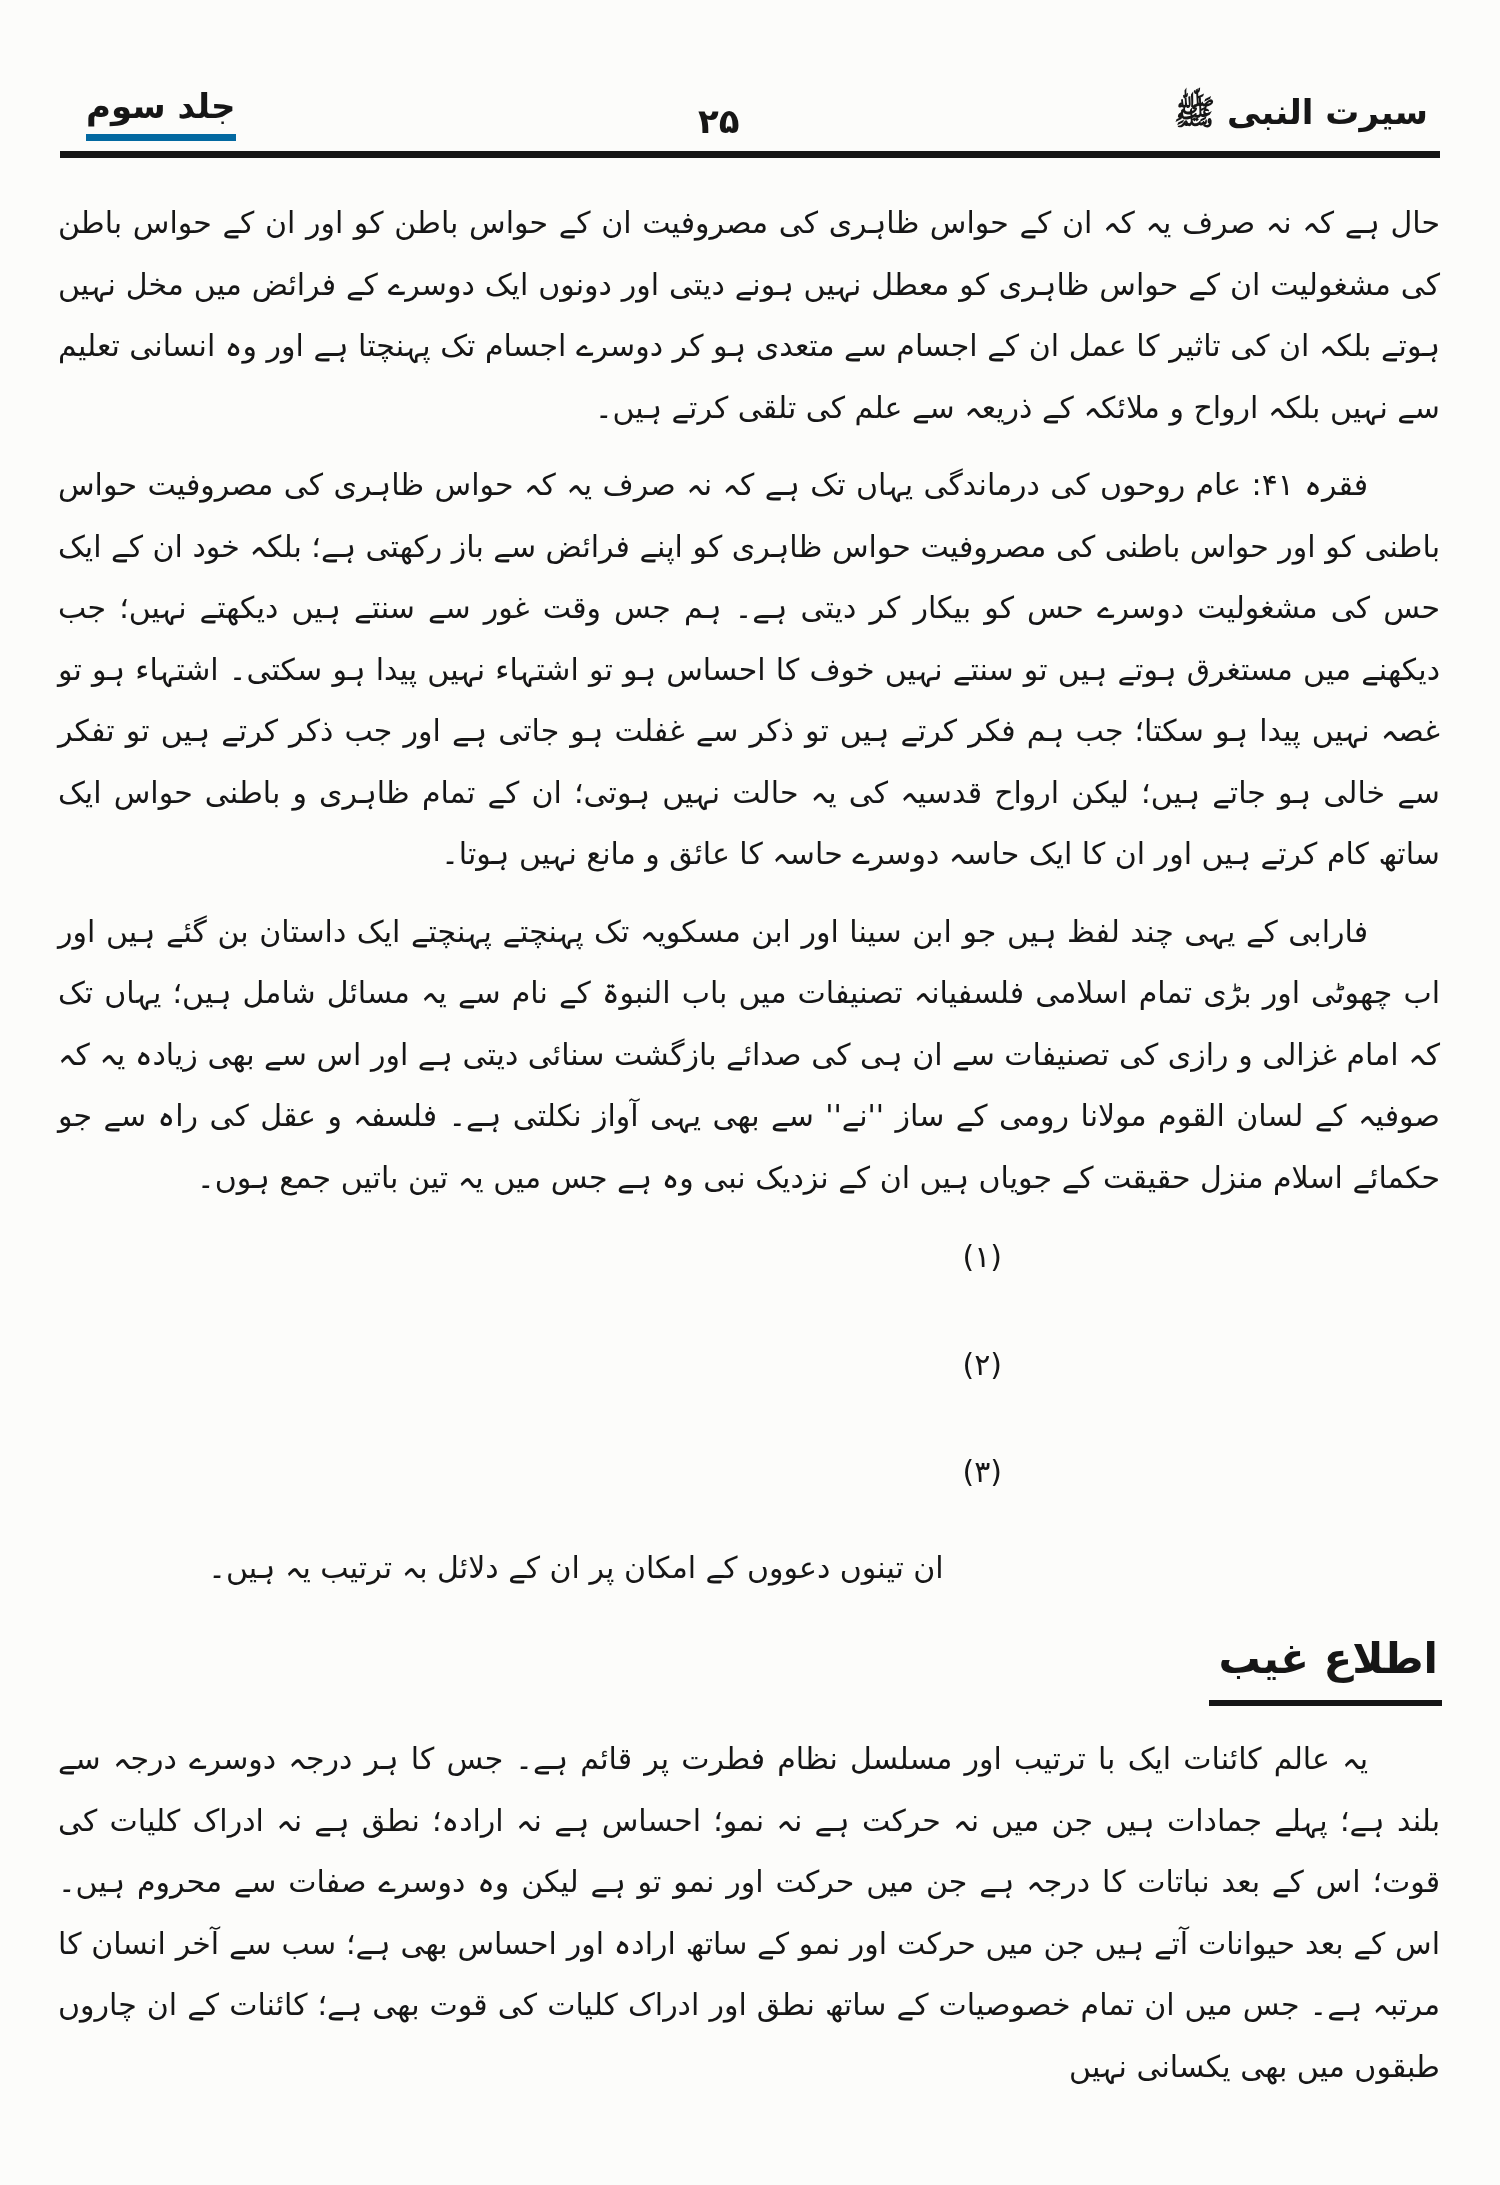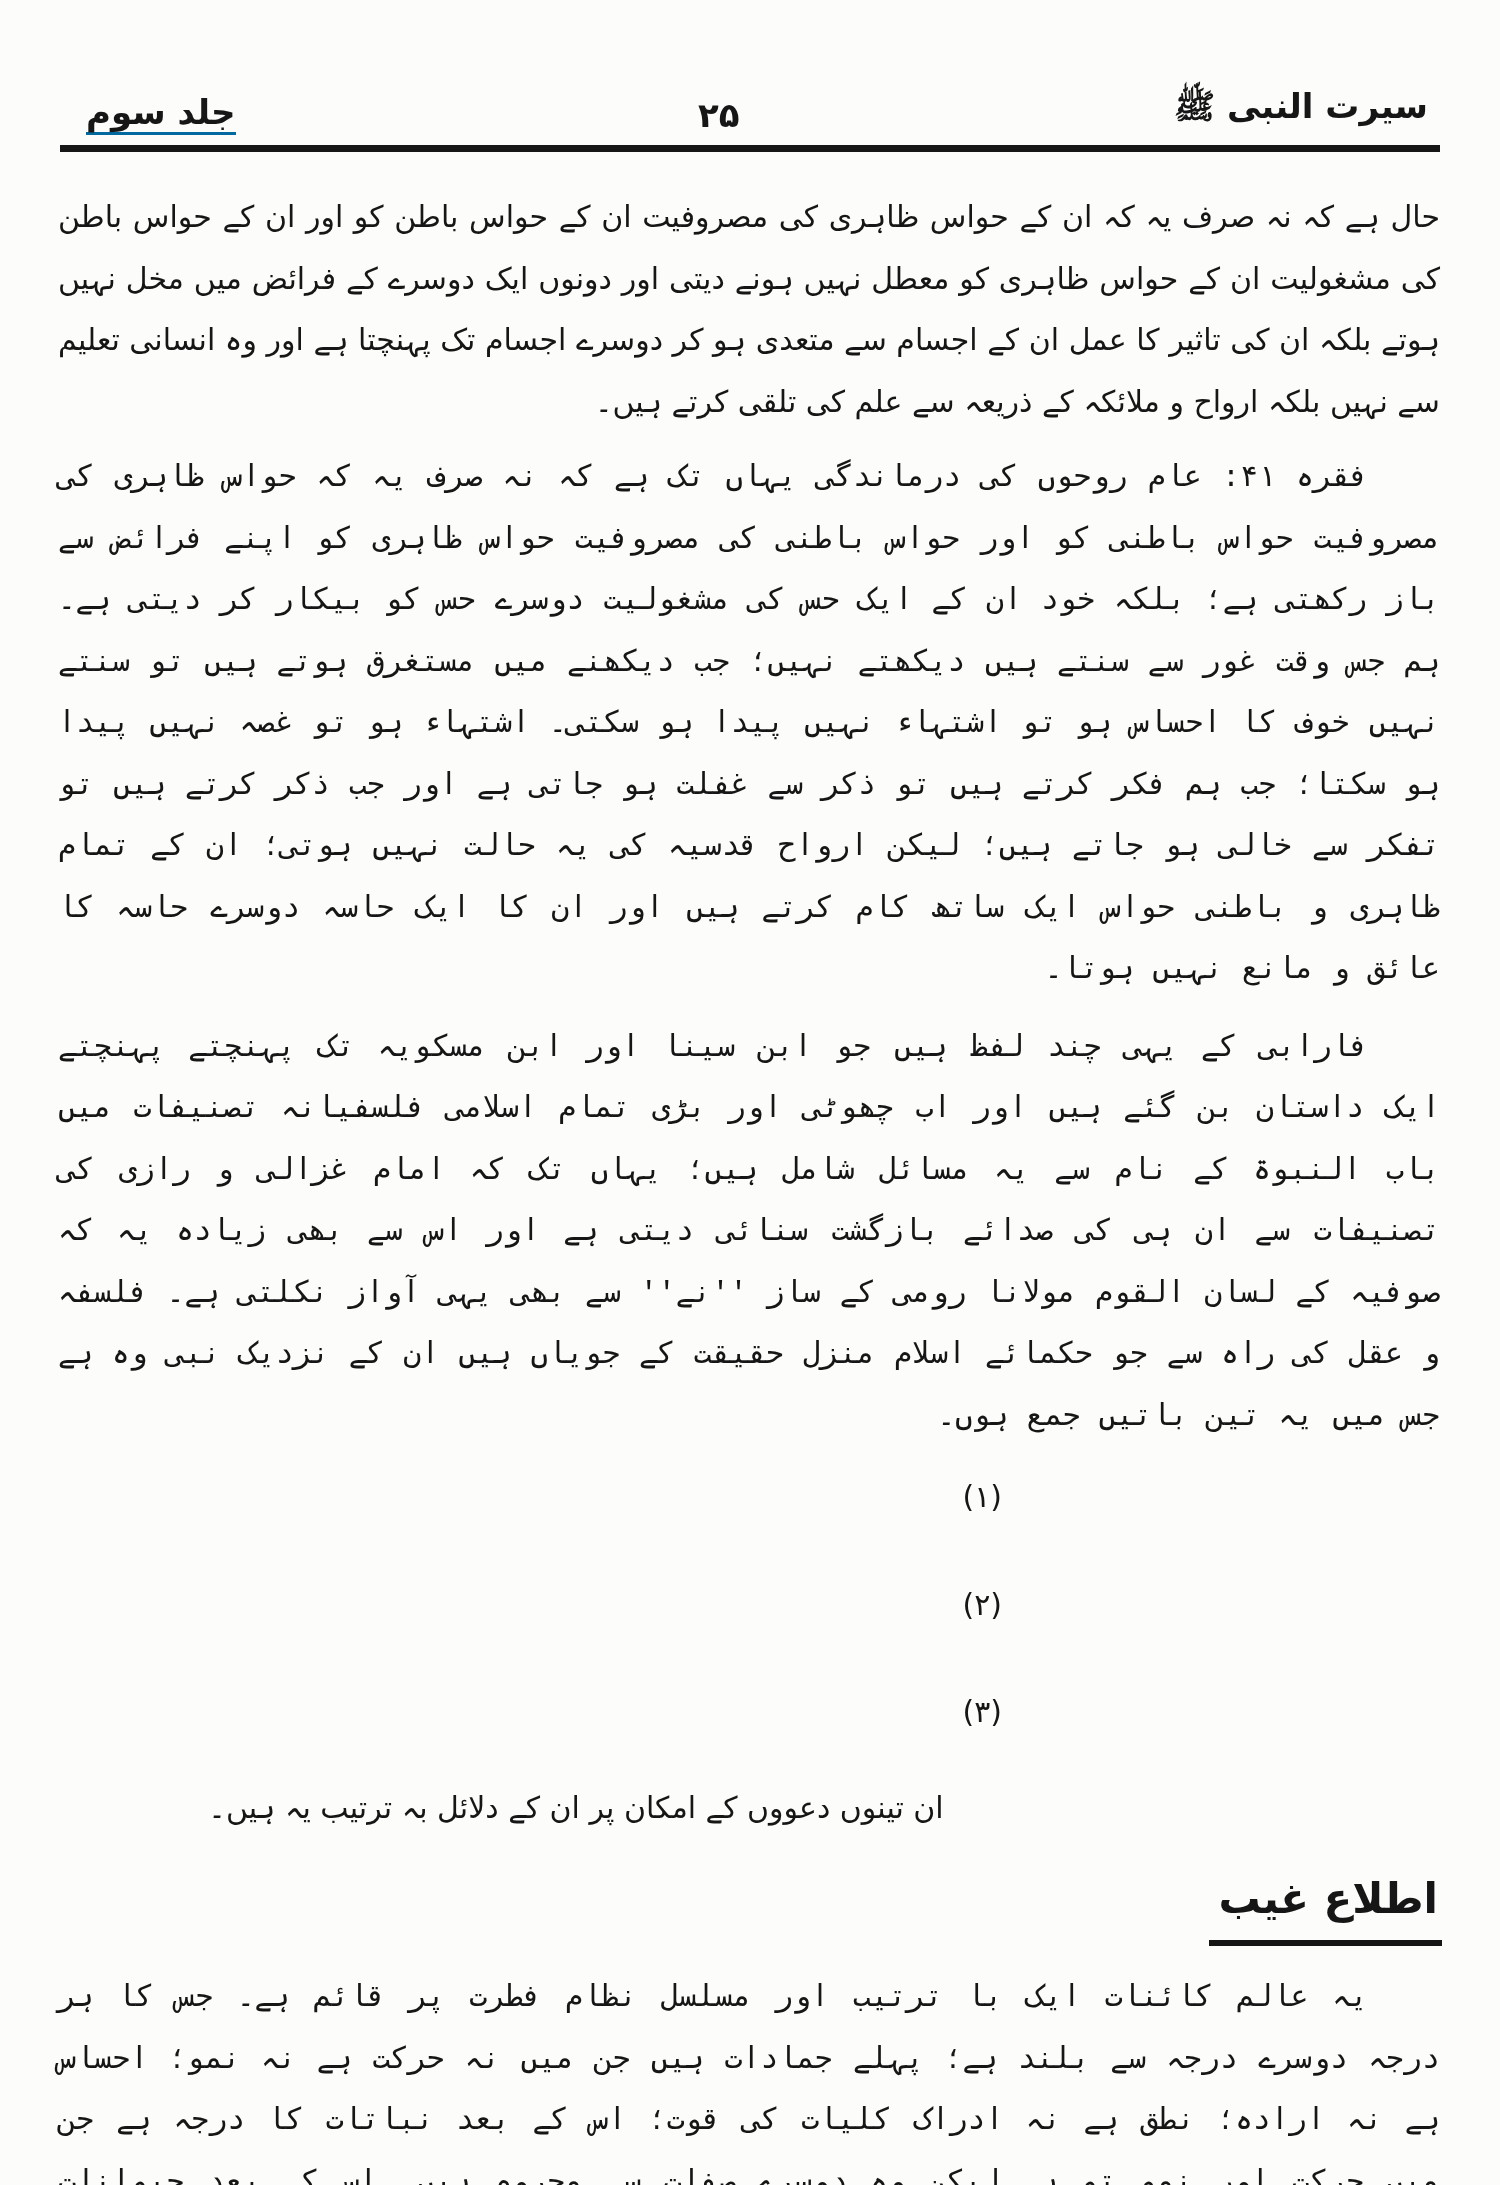--- a/index.html
+++ b/index.html
@@ -23,34 +23,34 @@
   .page-header {
     display: flex;
     justify-content: space-between;
     align-items: flex-end;
     font-size: 34px;
     font-weight: bold;
     padding: 0 14px 10px 28px;
   }
   .page-header .book-title { letter-spacing: 1px; }
   .page-header .page-number { font-size: 34px; transform: translateX(14px); }
-  .page-header .volume { border-bottom: 3px solid #0369a1; padding-bottom: 0; }
+  .page-header .volume { border-bottom: 7px solid #0369a1; padding-bottom: 8px; }
   .header-rule {
     height: 0;
     border-top: 7px solid #161616;
     margin: 0 2px 34px 2px;
   }
   main {
     font-size: 30px;
     line-height: 2.05;
     text-align: justify;
     text-justify: inter-word;
   }
   main p { margin: 0 2px 16px 0; }
-  p.indent { text-indent: 72px; font-family: Liberation Mono, monospace; }
+  p.indent { text-indent: 72px; }
   .numbered-list {
     list-style: none;
     margin: 18px 0 10px 0;
     padding: 0 440px 0 0;
     display: flex;
     flex-direction: column;
     gap: 46px;
     text-align: right;
   }
   .numbered-list .list-item {

